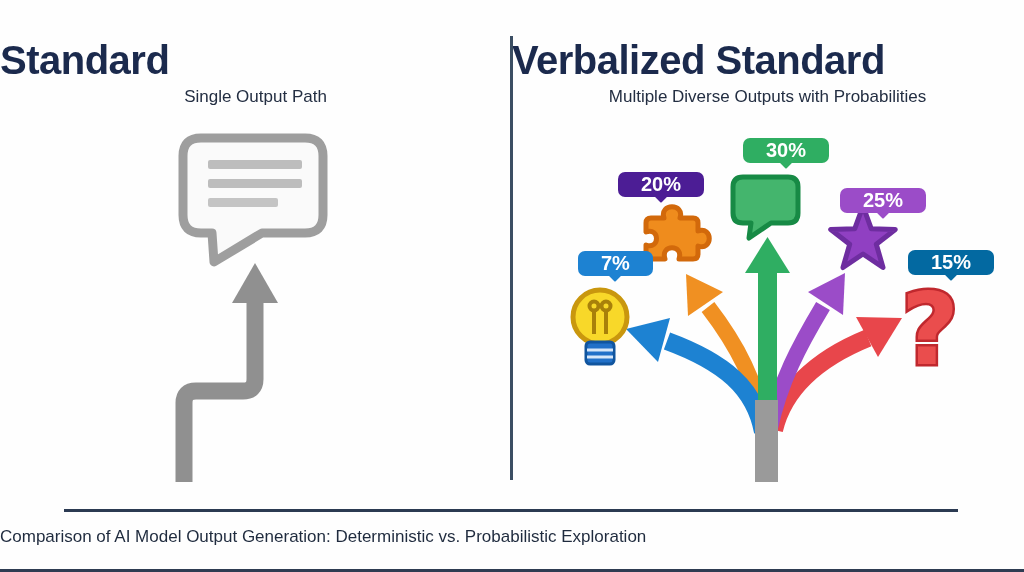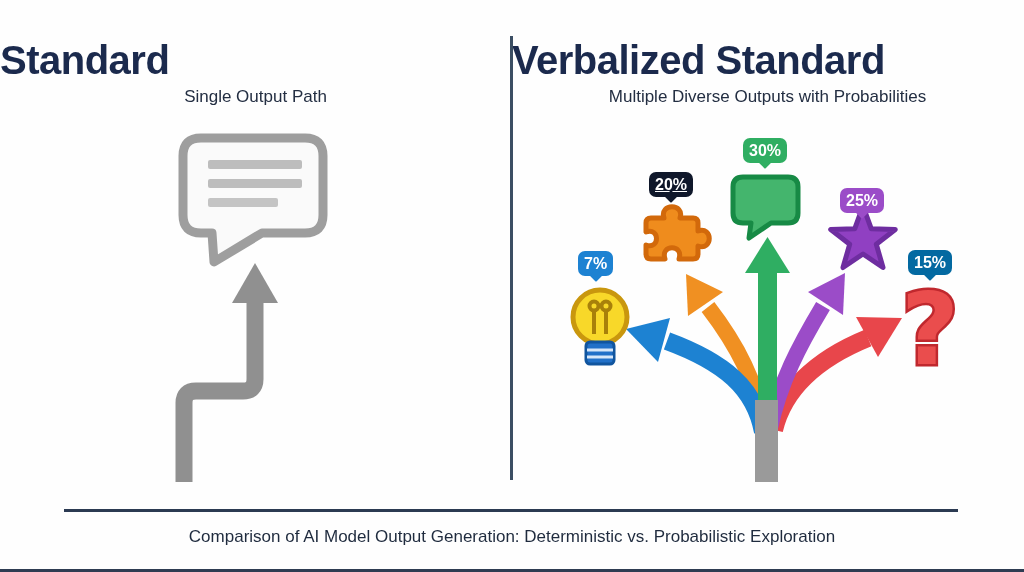--- a/index.html
+++ b/index.html
@@ -13,27 +13,27 @@
     font-size:40px;font-weight:800;color:#1b2a4d;letter-spacing:-0.5px;
   }
   .subtitle{
     position:absolute;top:87px;width:511px;text-align:center;
     font-size:17px;font-weight:500;color:#232e42;
   }
   .divider-v{position:absolute;left:510px;top:36px;width:3px;height:444px;background:#3b4e63;}
   .rule-h{position:absolute;left:64px;top:509px;width:894px;height:3px;background:#2b3a52;}
   .bottom-frame{position:absolute;left:0;top:569px;width:1024px;height:3px;background:#2e3c52;}
   .caption{
-    position:absolute;left:0;top:527px;width:1024px;text-align:center;
+    position:absolute;left:0;top:527px;width:1024px;text-align:left;
     font-size:17px;font-weight:500;color:#1f2b3e;
   }
   .layer{position:absolute;top:0;}
   .badge{
-    position:absolute;padding:0 6px;border-radius:7px;color:#fff;
-    font-size:16px;font-weight:700;line-height:25px;white-space:nowrap;
+    position:absolute;padding:0 23px;border-radius:7px;color:#fff;
+    font-size:20px;font-weight:700;line-height:25px;white-space:nowrap;
   }
   .badge-tail{
     position:absolute;left:50%;bottom:-4px;width:9px;height:9px;
     transform:translateX(-50%) rotate(45deg);background:inherit;border-radius:1px;
   }
 </style>
 </head>
 <body>
 
 <div class="canvas">
@@ -105,21 +105,21 @@
 
     <g>
       <text x="418" y="364" text-anchor="middle" font-family="DejaVu Sans, sans-serif" font-size="100" font-weight="bold" fill="#ea4d4d" stroke="#c0282e" stroke-width="5" paint-order="stroke">?</text>
     </g>
   </svg>
 
   <div class="badge" style="left: 578px; top: 251px; background: rgb(29, 130, 210);">
     <span>7%</span>
     <span class="badge-tail"></span>
   </div>
-  <div class="badge" style="left: 649px; top: 172px; background: #0f172a; text-decoration: underline;">
+  <div class="badge" style="left: 618px; top: 172px; background: #4c1d95;">
     <span>20%</span>
     <span class="badge-tail"></span>
   </div>
   <div class="badge" style="left: 743px; top: 138px; background: rgb(47, 174, 98);">
     <span>30%</span>
     <span class="badge-tail"></span>
   </div>
   <div class="badge" style="left: 840px; top: 188px; background: rgb(155, 76, 200);">
     <span>25%</span>
     <span class="badge-tail"></span>

